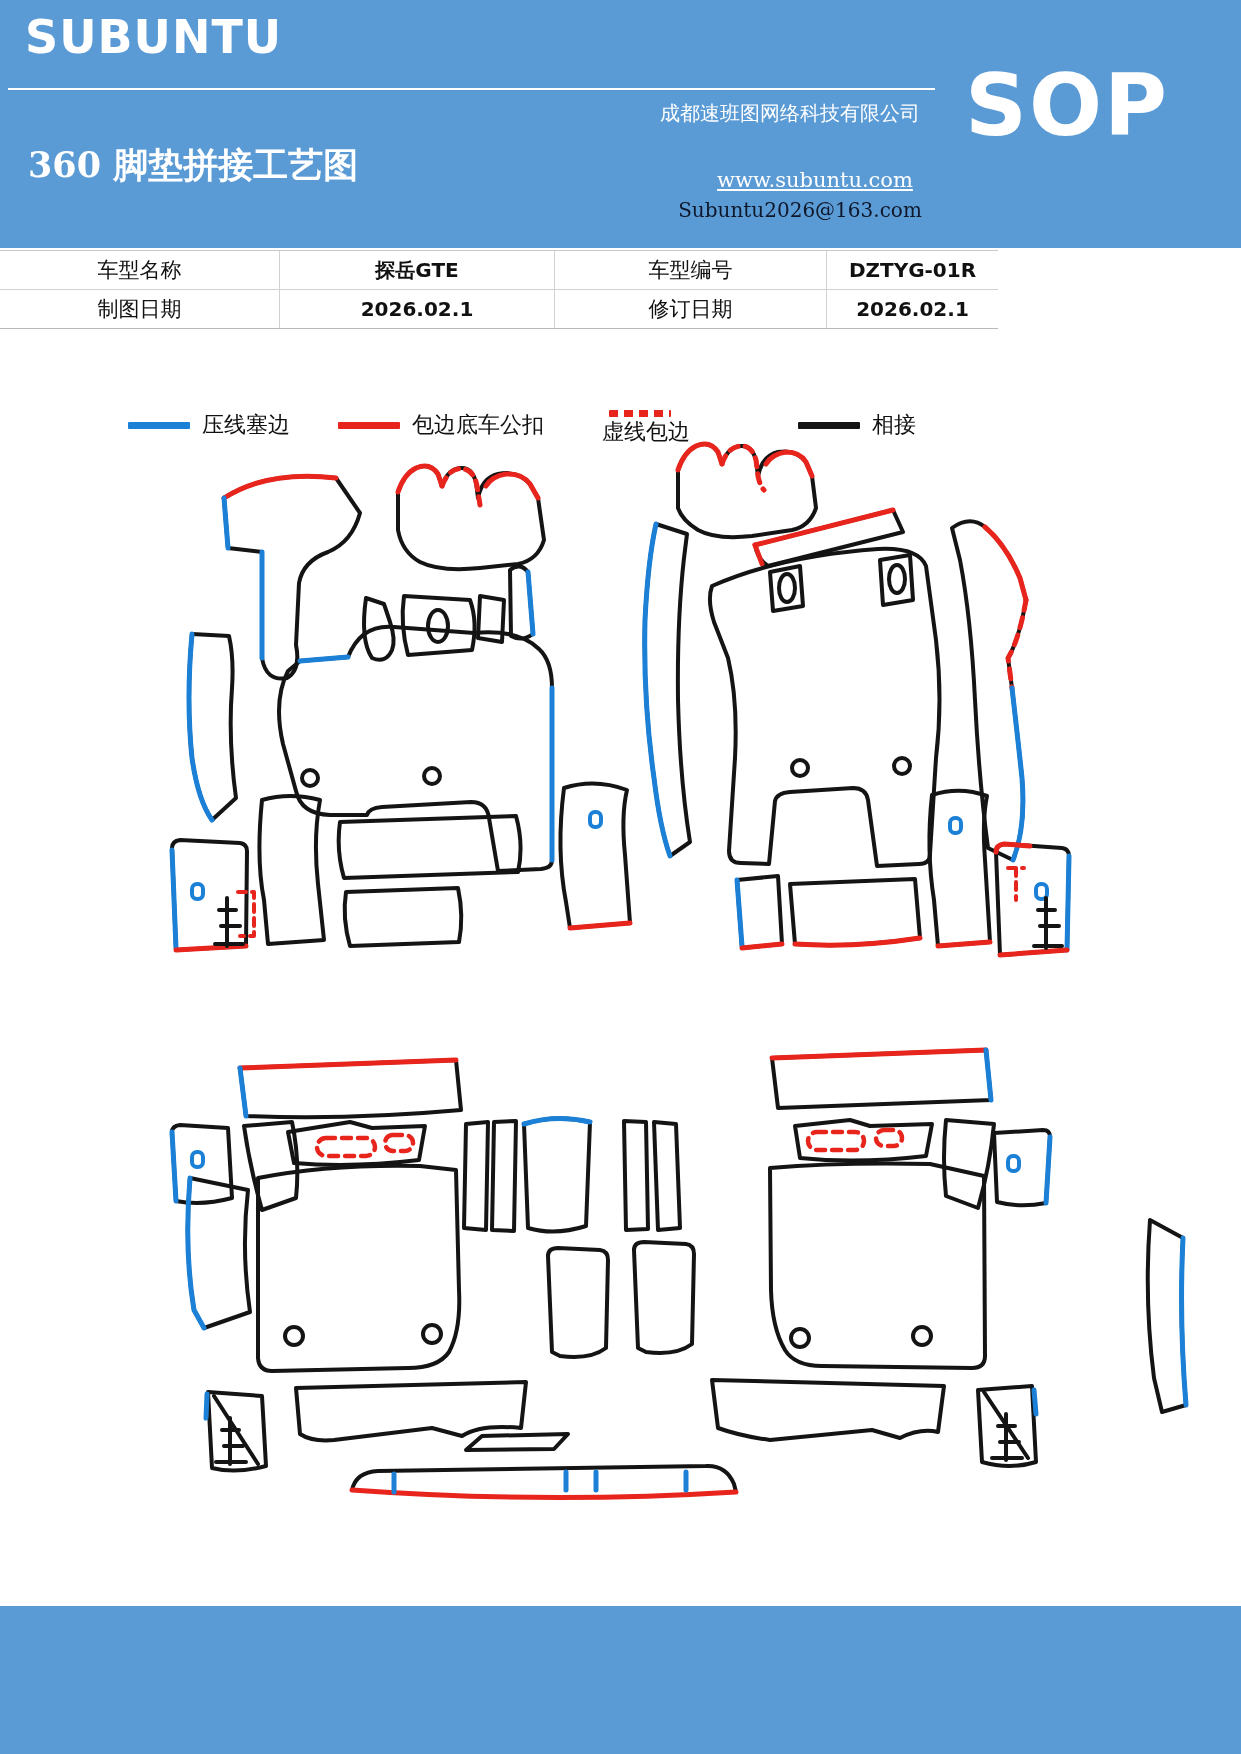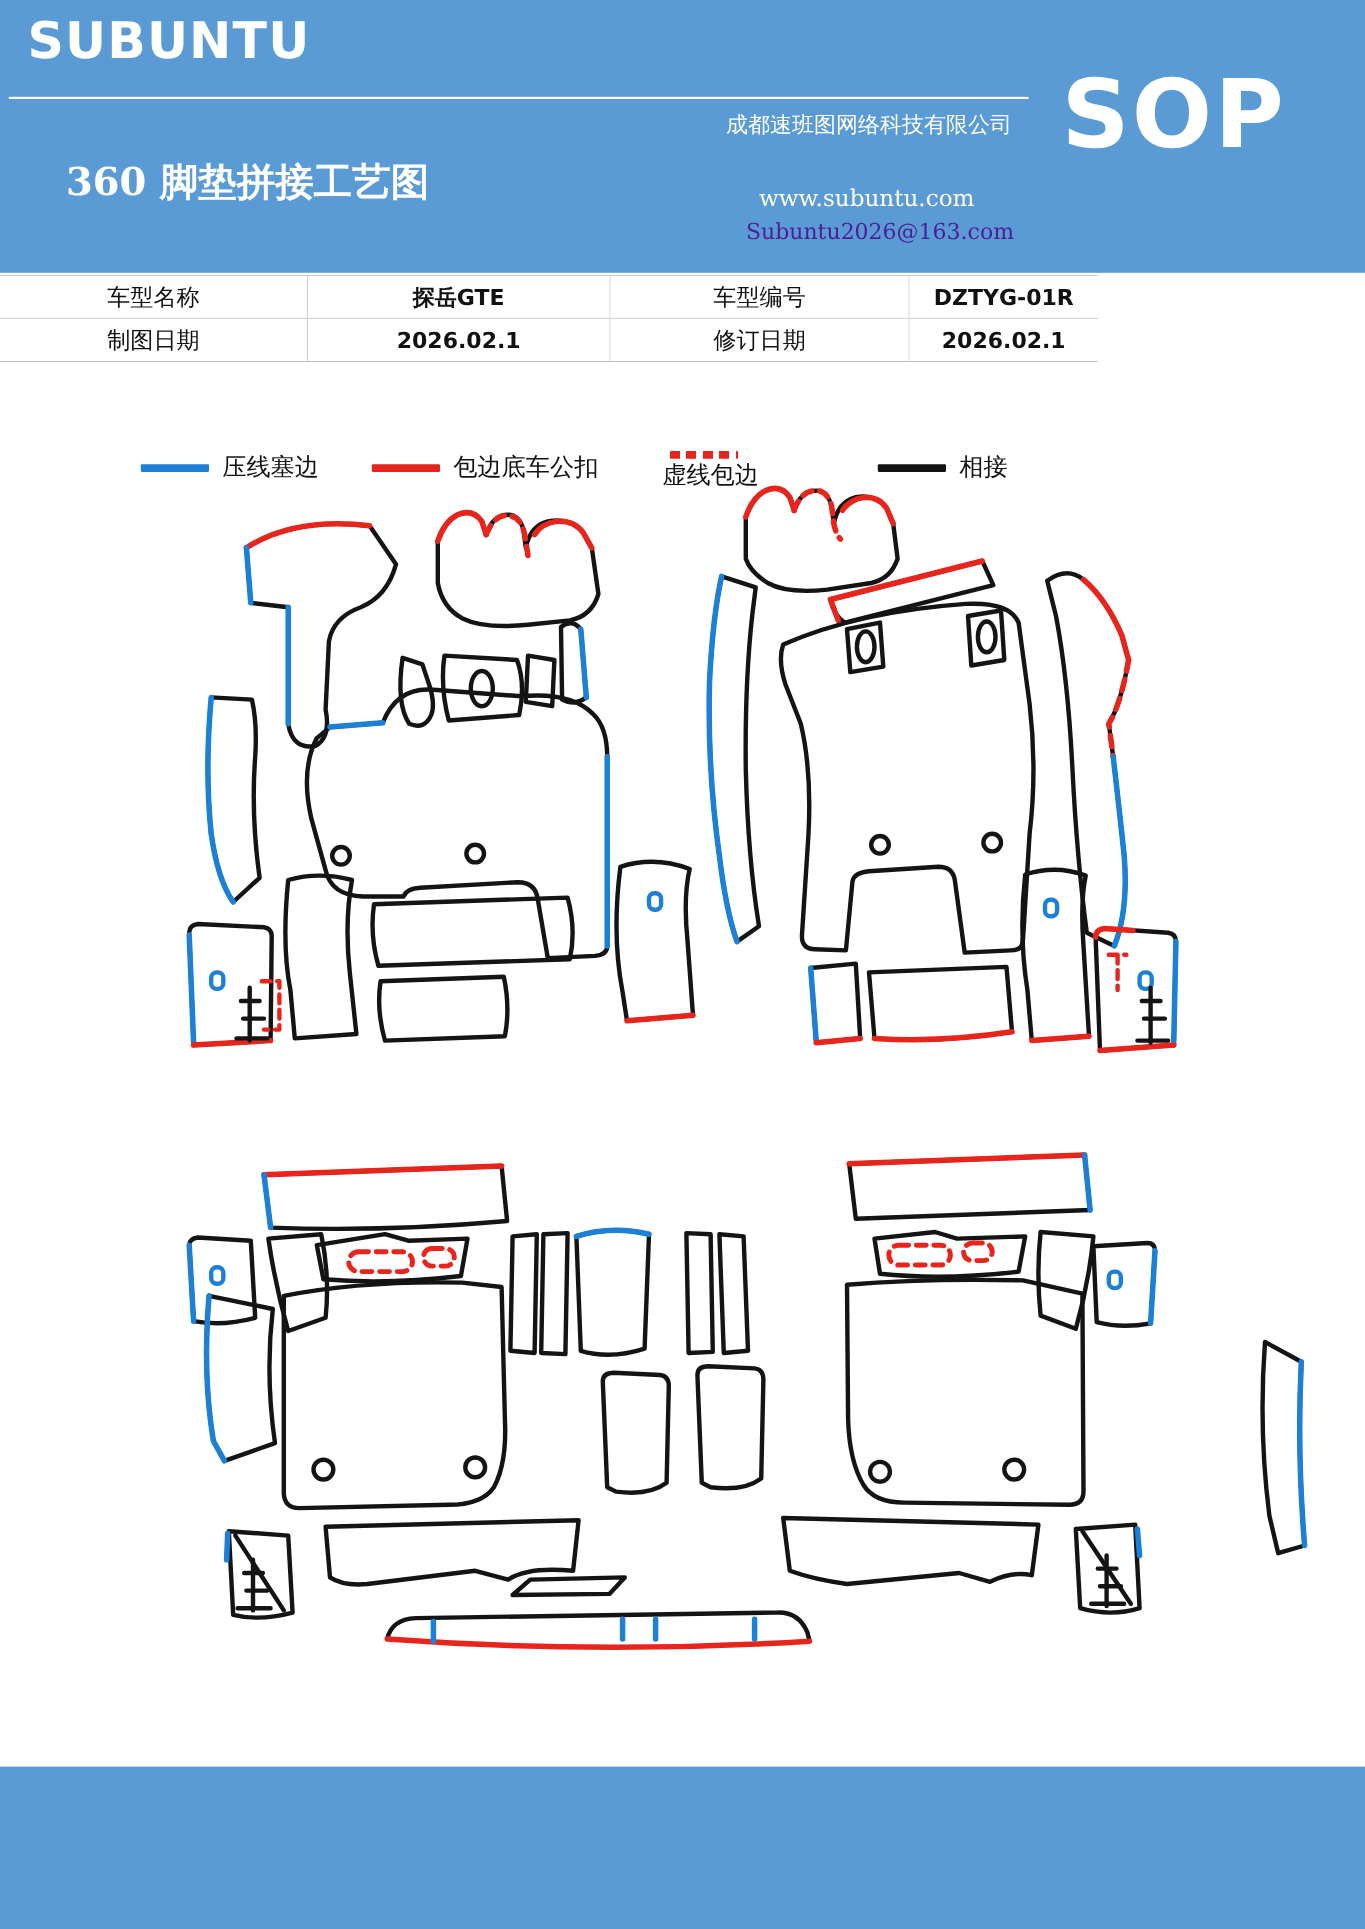--- a/index.html
+++ b/index.html
@@ -6,24 +6,24 @@
   .page{position:relative;width:1241px;height:1754px;background:#ffffff;overflow:hidden;
         font-family:"DejaVu Sans","Liberation Sans",sans-serif;color:#111;}
   
   .header{position:absolute;left:0;top:0;width:1241px;height:248px;background:#5b9bd5;padding-left:36px;}
   .logo{position:absolute;left:25px;top:10px;font-size:46px;font-weight:800;color:#fff;
         letter-spacing:1px;font-family:"DejaVu Sans","Liberation Sans",sans-serif;}
   .header-rule{position:absolute;left:8px;top:88px;width:927px;height:2px;background:#fff;}
   .company-top{position:absolute;left:640px;top:100px;width:300px;text-align:center;
         font-size:20px;color:#fff;font-family:"DejaVu Serif","Liberation Serif",serif;}
   .doc-title{position:absolute;left:28px;top:142px;font-size:35px;color:#fff;font-weight:600;
-        font-family:"DejaVu Serif","Liberation Serif",serif;margin-left:32px;}
-  .site-top{position:absolute;left:690px;top:168px;width:250px;text-align:left;font-size:21px;color:#fff;
         font-family:"DejaVu Serif","Liberation Serif",serif;}
-  .email-top{position:absolute;left:660px;top:198px;width:280px;text-align:center;font-size:20px;color:#4c1d95;
+  .site-top{position:absolute;left:690px;top:168px;width:250px;text-align:center;font-size:21px;color:#fff;
+        text-decoration:underline;font-family:"DejaVu Serif","Liberation Serif",serif;}
+  .email-top{position:absolute;left:660px;top:198px;width:280px;text-align:center;font-size:20px;color:#0f172a;
         font-family:"DejaVu Serif","Liberation Serif",serif;}
   .sop{position:absolute;left:965px;top:62px;font-size:86px;line-height:86px;font-weight:800;color:#fff;
         letter-spacing:2px;}
   
   .info-table{position:absolute;left:0;top:250px;width:998px;display:grid;
         grid-template-columns:280px 275px 272px 1fr;border-top:1px solid #c8c8c8;border-bottom:1px solid #b9b9b9;}
   .info-table .cell{height:38px;display:flex;align-items:center;justify-content:center;
         border-right:1px solid #d2d2d2;border-bottom:1px solid #d2d2d2;font-size:21px;background:#fff;}
   .info-table .cell:nth-child(4n){border-right:none;}
   .info-table .cell.last-row{border-bottom:none;}

